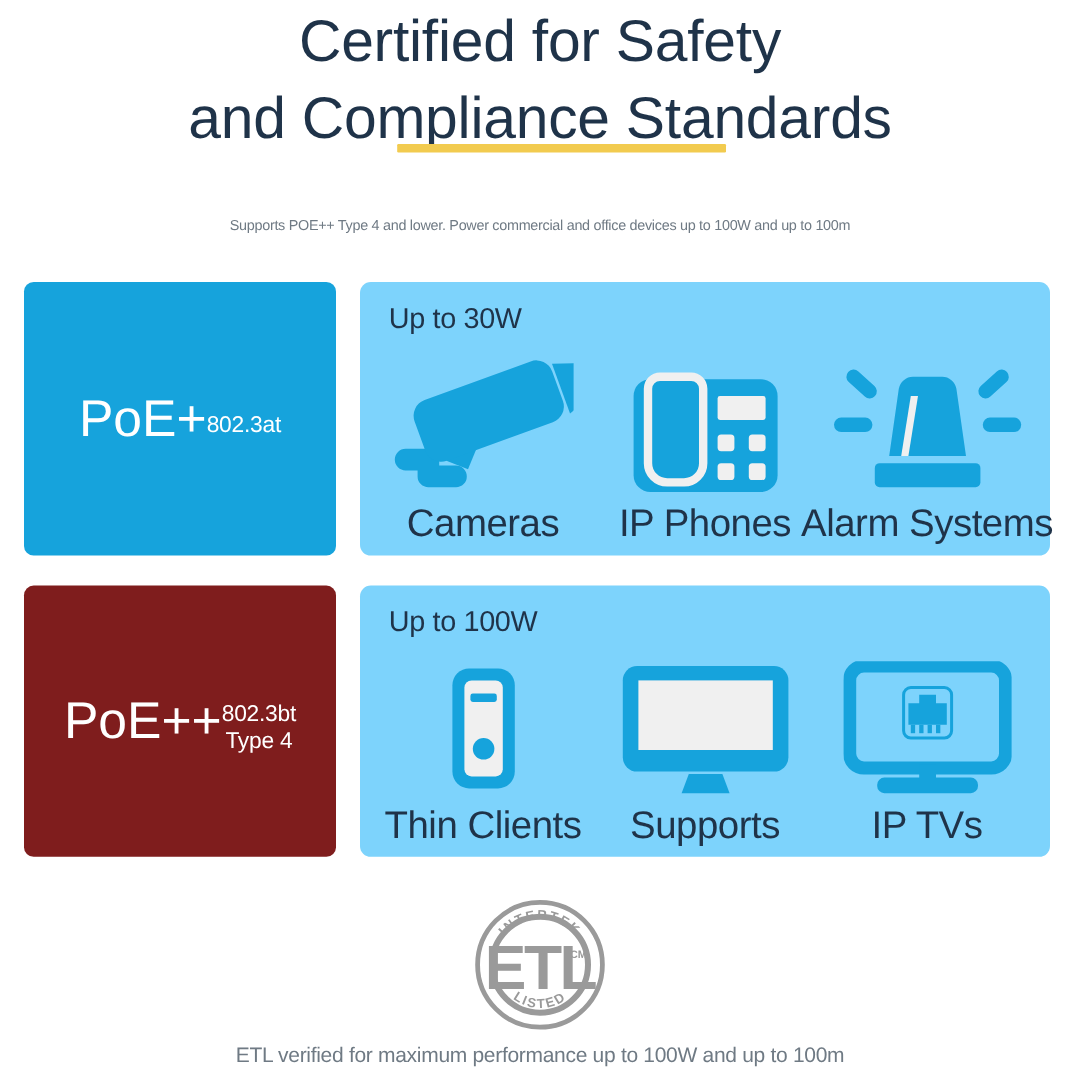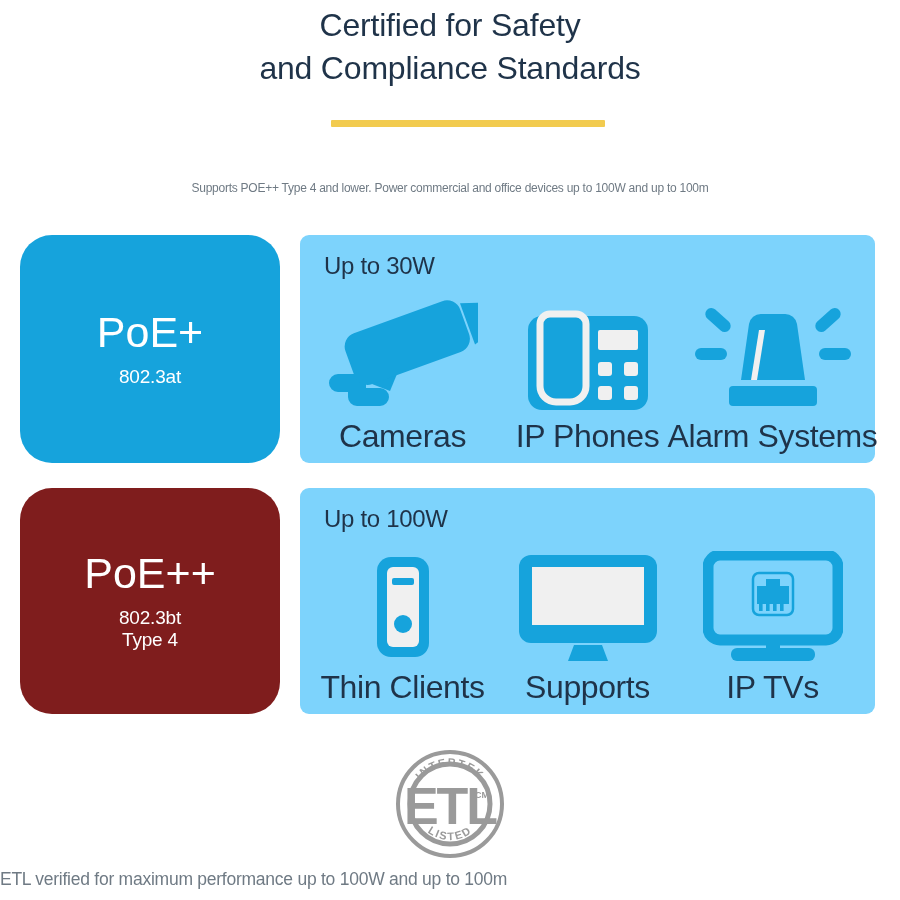--- a/index.html
+++ b/index.html
@@ -22,21 +22,21 @@
   
   .header {
     position: absolute;
     left: 0;
     top: 0;
     width: 900px;
     text-align: center;
   }
   .title-line {
     color: #1f3349;
-    font-size: 32px;
+    font-size: 49px;
     font-weight: 400;
     letter-spacing: -0.2px;
     line-height: 1.22;
     white-space: nowrap;
   }
   .title-line.l1 { padding-top: 6px; }
   .title-line.l2 { padding-top: 4px; }
 
   .title-rule {
     position: absolute;
@@ -66,23 +66,23 @@
   .row.r1 { top: 235px; height: 228px; }
   .row.r2 { top: 488px; height: 226px; }
 
   
   .badge-card {
     position: absolute;
     left: 20px;
     top: 0;
     width: 260px;
     height: 100%;
-    border-radius: 32px;
+    border-radius: 8px;
     display: flex;
-    flex-direction: column;
+    flex-direction: row;
     align-items: center;
     justify-content: center;
     color: #ffffff;
   }
   .badge-card.blue { background: #16a3dc; }
   .badge-card.dark { background: #7f1d1d; }
 
   .badge-title {
     font-size: 43px;
     font-weight: 400;
@@ -158,20 +158,21 @@
     width: 900px;
     text-align: center;
   }
   .etl-logo { display: inline-block; }
 
   .footnote {
     position: absolute;
     left: 0;
     top: 869px;
     width: 900px;
+    text-align: center;
     color: #6f7a84;
     font-size: 17.5px;
     font-weight: 400;
     letter-spacing: -0.25px;
     white-space: nowrap;
   }
 </style>
 </head>
 <body>
 

